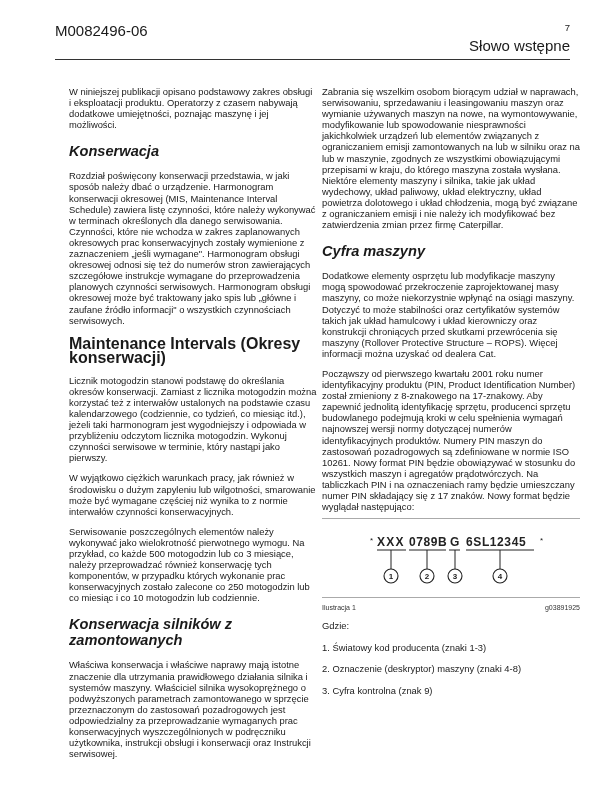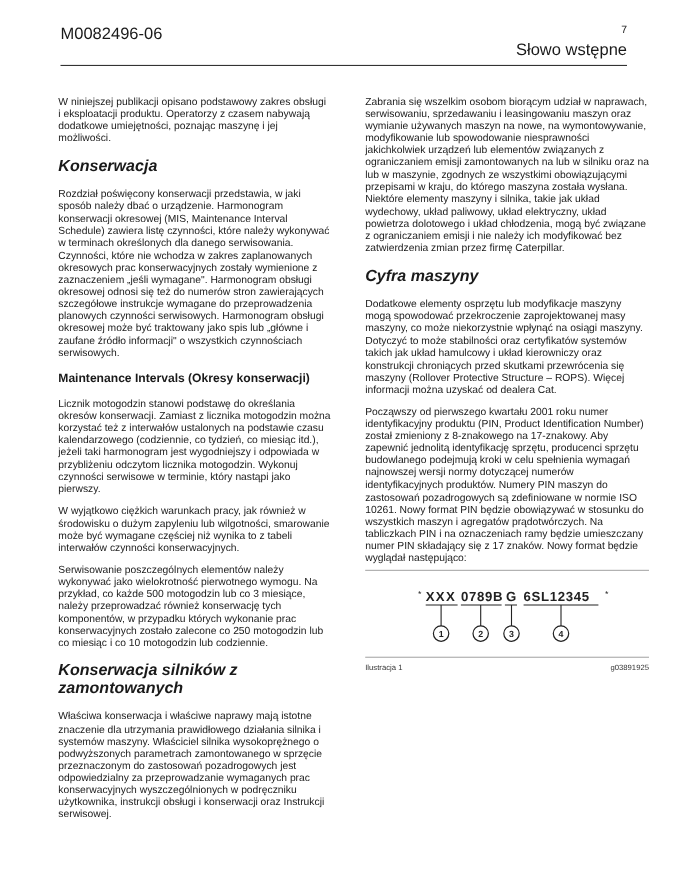--- a/index.html
+++ b/index.html
@@ -4,46 +4,46 @@
 <style>
   html, body { margin:0; padding:0; background:#ffffff; }
   body { width:612px; height:792px; position:relative; overflow:hidden;
          font-family:"Liberation Sans", sans-serif; color:#1a1a1a; }
   .hdr-left { position:absolute; left:55px; top:22px; font-size:15px; }
   .hdr-page { position:absolute; right:42px; top:22px; font-size:9.5px; }
   .hdr-section { position:absolute; right:42px; top:37px; font-size:15px; }
   .hdr-rule { position:absolute; left:55px; top:59px; width:515px; height:0; border-top:1.3px solid #333; }
 
   .col { position:absolute; top:86px; font-size:9.4px; line-height:11.1px; }
-  .col.left { left:53px; width:248px; }
-  .col.right { left:332px; width:258px; }
+  .col.left { left:69px; width:248px; }
+  .col.right { left:322px; width:258px; }
   p { margin:0 0 9px 0; }
   h2 { font-size:14.6px; font-weight:bold; margin:13px 0 11px 0; line-height:16px;font-style:italic; }
-  h3 { font-size:11px; font-weight:bold; margin:11px 0 10px 0; line-height:14px; }
+  h3 { font-size:16px; font-weight:bold; margin:11px 0 10px 0; line-height:14px; }
 
   .fig-rule { height:0; border-top:1.6px solid #aaa; margin:6px 0 0 0; }
   .figure { position:relative; height:78px; }
   .fig-caption { display:flex; justify-content:space-between; font-size:7px; color:#333; margin-top:4px; }
   .list p { margin:0 0 10.5px 0; font-size:9.4px; }
 </style>
 </head>
 <body>
 
 <div class="hdr-left">M0082496-06</div>
 <div class="hdr-page">7</div>
 <div class="hdr-section">Słowo wstępne</div>
 <div class="hdr-rule"></div>
 
 <div class="col left">
   <p>W niniejszej publikacji opisano podstawowy zakres obsługi i eksploatacji produktu. Operatorzy z czasem nabywają dodatkowe umiejętności, poznając maszynę i jej możliwości.</p>
   <h2>Konserwacja</h2>
   <p>Rozdział poświęcony konserwacji przedstawia, w jaki sposób należy dbać o urządzenie. Harmonogram konserwacji okresowej (MIS, Maintenance Interval Schedule) zawiera listę czynności, które należy wykonywać w terminach określonych dla danego serwisowania. Czynności, które nie wchodza w zakres zaplanowanych okresowych prac konserwacyjnych zostały wymienione z zaznaczeniem „jeśli wymagane". Harmonogram obsługi okresowej odnosi się też do numerów stron zawierających szczegółowe instrukcje wymagane do przeprowadzenia planowych czynności serwisowych. Harmonogram obsługi okresowej może być traktowany jako spis lub „główne i zaufane źródło informacji" o wszystkich czynnościach serwisowych.</p>
   <h3>Maintenance Intervals (Okresy konserwacji)</h3>
   <p>Licznik motogodzin stanowi podstawę do określania okresów konserwacji. Zamiast z licznika motogodzin można korzystać też z interwałów ustalonych na podstawie czasu kalendarzowego (codziennie, co tydzień, co miesiąc itd.), jeżeli taki harmonogram jest wygodniejszy i odpowiada w przybliżeniu odczytom licznika motogodzin. Wykonuj czynności serwisowe w terminie, który nastąpi jako pierwszy.</p>
-  <p>W wyjątkowo ciężkich warunkach pracy, jak również w środowisku o dużym zapyleniu lub wilgotności, smarowanie może być wymagane częściej niż wynika to z tabeli interwałów czynności konserwacyjnych.</p>
+  <p>W wyjątkowo ciężkich warunkach pracy, jak również w środowisku o dużym zapyleniu lub wilgotności, smarowanie może być wymagane częściej niż wynika to z normie interwałów czynności konserwacyjnych.</p>
   <p>Serwisowanie poszczególnych elementów należy wykonywać jako wielokrotność pierwotnego wymogu. Na przykład, co każde 500 motogodzin lub co 3 miesiące, należy przeprowadzać również konserwację tych komponentów, w przypadku których wykonanie prac konserwacyjnych zostało zalecone co 250 motogodzin lub co miesiąc i co 10 motogodzin lub codziennie.</p>
   <h2>Konserwacja silników z zamontowanych</h2>
   <p>Właściwa konserwacja i właściwe naprawy mają istotne znaczenie dla utrzymania prawidłowego działania silnika i systemów maszyny. Właściciel silnika wysokoprężnego o podwyższonych parametrach zamontowanego w sprzęcie przeznaczonym do zastosowań pozadrogowych jest odpowiedzialny za przeprowadzanie wymaganych prac konserwacyjnych wyszczególnionych w podręczniku użytkownika, instrukcji obsługi i konserwacji oraz Instrukcji serwisowej.</p>
 </div>
 
 <div class="col right">
   <p>Zabrania się wszelkim osobom biorącym udział w naprawach, serwisowaniu, sprzedawaniu i leasingowaniu maszyn oraz wymianie używanych maszyn na nowe, na wymontowywanie, modyfikowanie lub spowodowanie niesprawności jakichkolwiek urządzeń lub elementów związanych z ograniczaniem emisji zamontowanych na lub w silniku oraz na lub w maszynie, zgodnych ze wszystkimi obowiązującymi przepisami w kraju, do którego maszyna została wysłana. Niektóre elementy maszyny i silnika, takie jak układ wydechowy, układ paliwowy, układ elektryczny, układ powietrza dolotowego i układ chłodzenia, mogą być związane z ograniczaniem emisji i nie należy ich modyfikować bez zatwierdzenia zmian przez firmę Caterpillar.</p>
   <h2>Cyfra maszyny</h2>
   <p>Dodatkowe elementy osprzętu lub modyfikacje maszyny mogą spowodować przekroczenie zaprojektowanej masy maszyny, co może niekorzystnie wpłynąć na osiągi maszyny. Dotyczyć to może stabilności oraz certyfikatów systemów takich jak układ hamulcowy i układ kierowniczy oraz konstrukcji chroniących przed skutkami przewrócenia się maszyny (Rollover Protective Structure – ROPS). Więcej informacji można uzyskać od dealera Cat.</p>
   <p style="margin-bottom:0;">Począwszy od pierwszego kwartału 2001 roku numer identyfikacyjny produktu (PIN, Product Identification Number) został zmieniony z 8-znakowego na 17-znakowy. Aby zapewnić jednolitą identyfikację sprzętu, producenci sprzętu budowlanego podejmują kroki w celu spełnienia wymagań najnowszej wersji normy dotyczącej numerów identyfikacyjnych produktów. Numery PIN maszyn do zastosowań pozadrogowych są zdefiniowane w normie ISO 10261. Nowy format PIN będzie obowiązywać w stosunku do wszystkich maszyn i agregatów prądotwórczych. Na tabliczkach PIN i na oznaczeniach ramy będzie umieszczany numer PIN składający się z 17 znaków. Nowy format będzie wyglądał następująco:</p>
@@ -85,13 +85,19 @@
         <text x="178" y="60" font-size="8" font-weight="bold" text-anchor="middle" fill="#222">4</text>
       </g>
     </svg>
   </div>
   <div class="fig-rule" style="margin-top:0;"></div>
   <div class="fig-caption">
     <span>Ilustracja 1</span>
     <span>g03891925</span>
   </div>
 
+  <div class="list" style="margin-top:7px;">
+    <p>Gdzie:</p>
+    <p>1. Światowy kod producenta (znaki 1-3)</p>
+    <p>2. Oznaczenie (deskryptor) maszyny (znaki 4-8)</p>
+    <p>3. Cyfra kontrolna (znak 9)</p>
+  </div>
 </div>
 
 </body></html>

